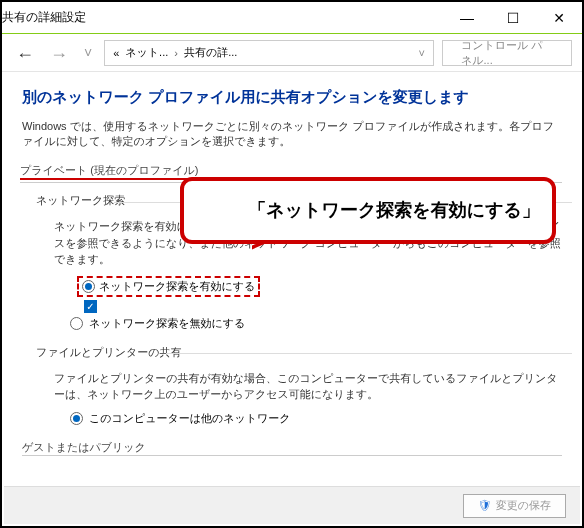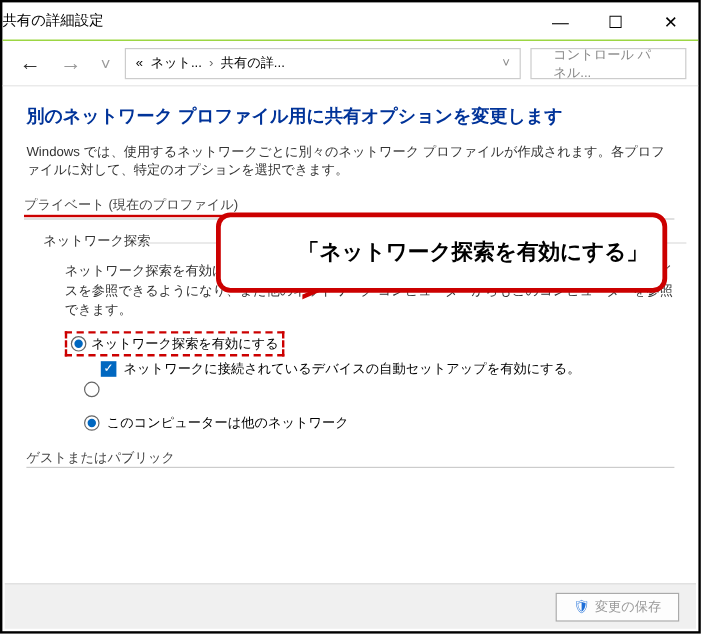--- a/index.html
+++ b/index.html
@@ -66,36 +66,38 @@
 
 <div class="content">
   <div class="heading">別のネットワーク プロファイル用に共有オプションを変更します</div>
   <div class="subtext">Windows では、使用するネットワークごとに別々のネットワーク プロファイルが作成されます。各プロファイルに対して、特定のオプションを選択できます。</div>
   <div class="profile-title"><span>プライベート (現在のプロファイル)</span></div>
 
   <div class="group">
     <div class="group-title">ネットワーク探索</div>
     <div class="group-desc">ネットワーク探索を有効にすると、このコンピューターは他のネットワーク コンピューターやデバイスを参照できるようになり、また他のネットワーク コンピューターからもこのコンピューターを参照できます。</div>
 
-    <div class="radio-row" style="margin-left:18px;">
+    <div class="radio-row" style="margin-left:41px;">
       <span class="highlight-box">
         <span class="radio checked"></span>
         <span>ネットワーク探索を有効にする</span>
       </span>
     </div>
     <div class="radio-row">
       <span class="checkbox">✓</span>
-      <span>ネットワークに接続されているデバイスの自動セットアップを有効にする。</span>
     </div>
     <div class="radio-row">
       <span class="radio"></span>
+      <span>ネットワーク探索を無効にする</span>
     </div>
   </div>
 
   <div class="group">
+    <div class="group-title fp">ファイルとプリンターの共有</div>
+    <div class="group-desc">ファイルとプリンターの共有が有効な場合、このコンピューターで共有しているファイルとプリンターは、ネットワーク上のユーザーからアクセス可能になります。</div>
     <div class="radio-row">
       <span class="radio checked"></span>
       <span>このコンピューターは他のネットワーク</span>
     </div>
   </div>
 
   <div class="guest-title">ゲストまたはパブリック</div>
 </div>
 
 <div class="footer">

